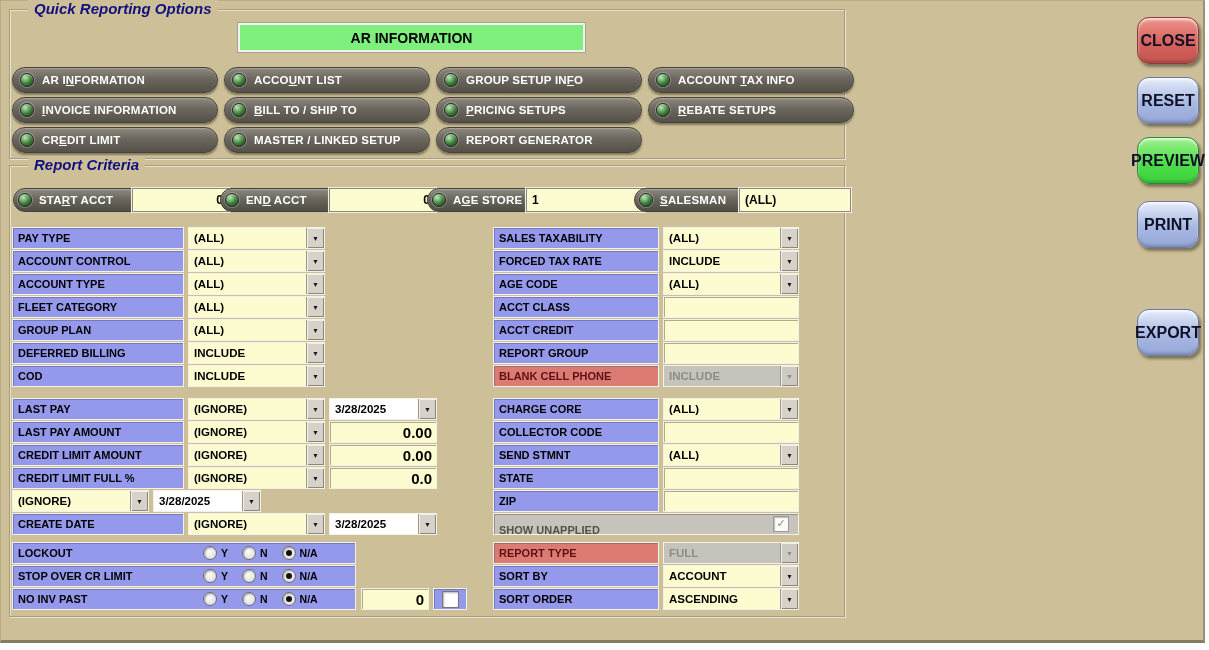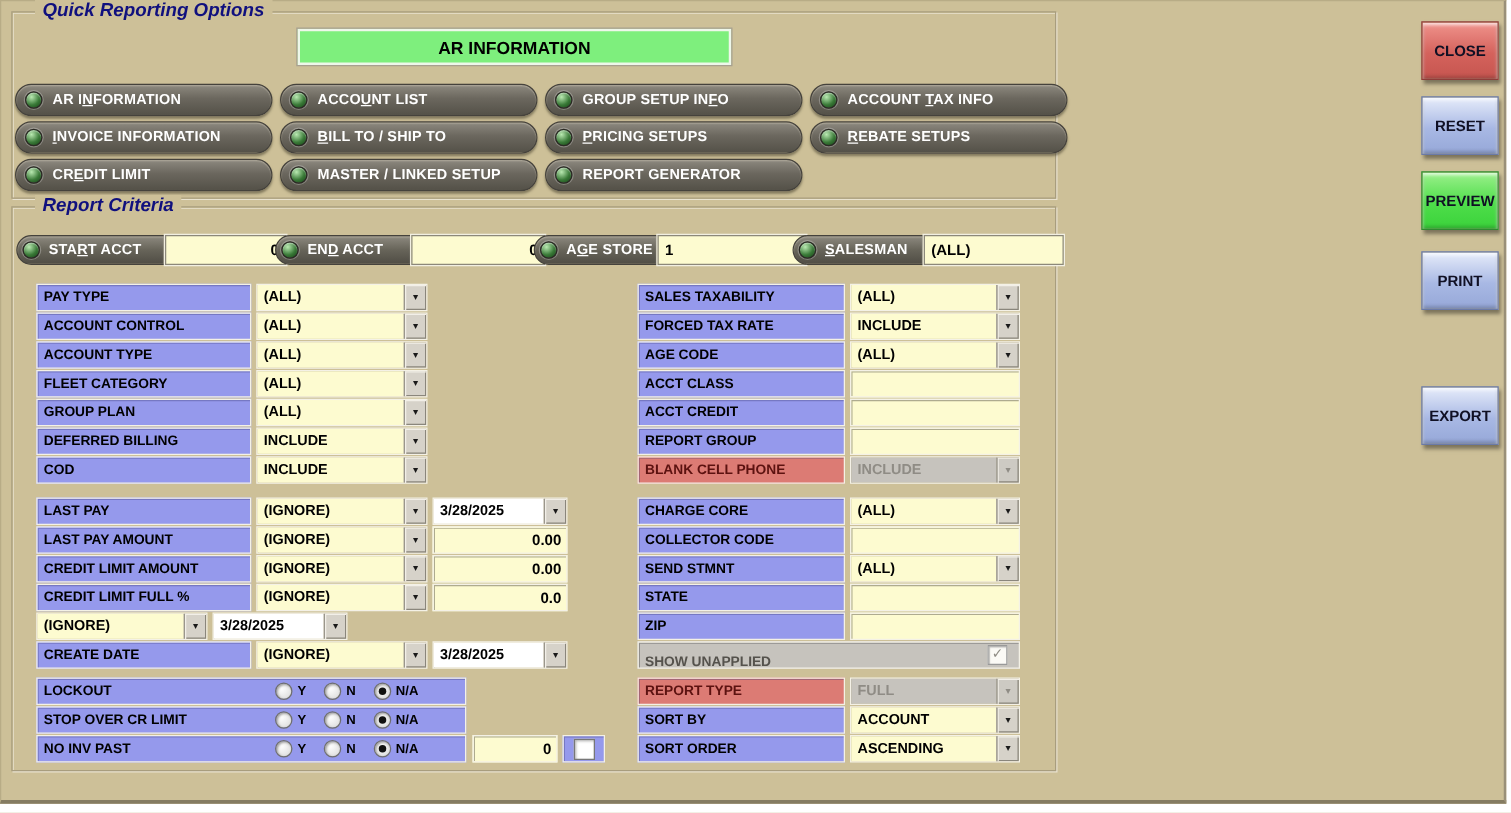--- a/index.html
+++ b/index.html
@@ -33,26 +33,26 @@
          display:flex;align-items:center;gap:7px;padding-left:4px;}
   .hinput{background:#fdfbd0;border:1px solid #8c887a;box-shadow:0 0 0 1px #f2efe2;
           font-weight:bold;font-size:12px;display:flex;align-items:center;padding:0 5px;}
   .hinput.ar{justify-content:flex-end;}
   .hinput.al{justify-content:flex-start;}
   
   .block{position:absolute;display:flex;flex-direction:column;gap:1px;}
   #block-l1{left:2px;top:61px;} #block-r1{left:483px;top:61px;}
   #block-l2{left:2px;top:232px;} #block-r2{left:483px;top:232px;}
   #block-l3{left:2px;top:376px;} #block-r3{left:483px;top:376px;}
-  .crow{display:flex;gap:4px;height:22px;padding-left:17px;}
+  .crow{display:flex;gap:4px;height:22px;}
   .lbl{background:#9599ec;color:#000;font-weight:bold;font-size:11px;display:flex;align-items:center;
        padding-left:5px;border:1px solid #f4f1e6;box-shadow:inset 1px 1px 0 rgba(60,60,120,.35);box-sizing:border-box;white-space:nowrap;}
   .lbl.alert{background:#dc7b74;color:#5c1210;}
   .tfield{background:#fdfbd0;border:1px solid #f4f1e6;box-shadow:inset 1px 1px 0 rgba(110,105,90,.55);
-          font-weight:bold;font-size:12px;display:flex;align-items:center;padding:0 4px;box-sizing:border-box;}
+          font-weight:bold;font-size:15px;display:flex;align-items:center;padding:0 4px;box-sizing:border-box;}
   .tfield.ar{justify-content:flex-end;}
   .combo{display:flex;border:1px solid #f4f1e6;box-shadow:inset 1px 1px 0 rgba(110,105,90,.55);box-sizing:border-box;}
   .cval{flex:1;background:#fdfbd0;font-weight:bold;font-size:11.5px;display:flex;align-items:center;
         padding-left:5px;white-space:nowrap;overflow:hidden;}
   .combo.white .cval{background:#ffffff;}
   .carrow{width:17px;flex:0 0 17px;background:#d6d2c9;border-left:1px solid #9a968c;
           box-shadow:inset 1px 1px 0 #f2efe8, inset -1px -1px 0 #8a867c;
           display:flex;align-items:center;justify-content:center;font-size:7px;color:#1a1a1a;}
   .combo.disabled .cval{background:#c6c3bd;color:#8f8c85;}
   .combo.disabled .carrow{color:#8f8c85;background:#cdcac3;}
@@ -69,22 +69,22 @@
   .ropt{display:flex;align-items:center;gap:4px;}
   .radio{width:12px;height:12px;border-radius:50%;background:radial-gradient(circle at 35% 30%,#ffffff,#d8d8d8);
          border:1px solid #6f6f6f;box-shadow:inset 1px 1px 2px rgba(0,0,0,.35);position:relative;flex:0 0 12px;}
   .radio.sel::after{content:"";position:absolute;left:3px;top:3px;width:6px;height:6px;border-radius:50%;background:#111;}
   .rtxt{font-weight:bold;font-size:10.5px;color:#000;}
   .cbcell{width:34px;background:#9599ec;border:1px solid #f4f1e6;box-shadow:inset 1px 1px 0 rgba(60,60,120,.35);
           display:flex;align-items:center;justify-content:center;box-sizing:border-box;}
   .wcheck{width:15px;height:15px;background:#fff;border:1px solid #777;box-shadow:inset 1px 1px 2px rgba(0,0,0,.3);}
   
   #side-buttons{position:absolute;left:1136px;top:0;width:64px;height:100%;}
-  .sbtn{position:absolute;left:0;width:60px;height:45px;border-radius:0;
-        display:flex;align-items:center;justify-content:center;font-weight:bold;font-size:12px;color:#101024;
+  .sbtn{position:absolute;left:0;width:60px;height:45px;border-radius:12px;
+        display:flex;align-items:center;justify-content:center;font-weight:bold;font-size:16px;color:#101024;
         border:1px solid #666;box-shadow:2px 3px 3px rgba(80,74,58,.65), inset 0 2px 3px rgba(255,255,255,.75), inset 0 -2px 3px rgba(0,0,0,.2);
         cursor:default;}
   .sbtn.red{background:linear-gradient(180deg,#f0938c,#d4625c 55%,#c6554f);border-color:#8e3d39;}
   .sbtn.blue{background:linear-gradient(180deg,#e6ecfa,#a8b8e4 55%,#96a8d8);border-color:#6a7aa8;}
   .sbtn.green{background:linear-gradient(180deg,#9cf08c,#4ede4a 55%,#3bd23b);border-color:#2f8a2f;}
   u{text-decoration:underline;}
 </style>
 </head>
 <body>
 

